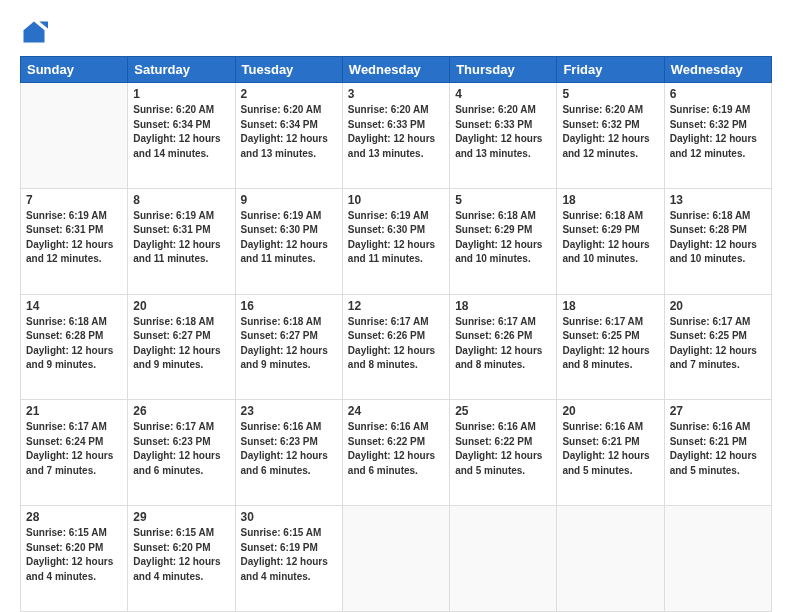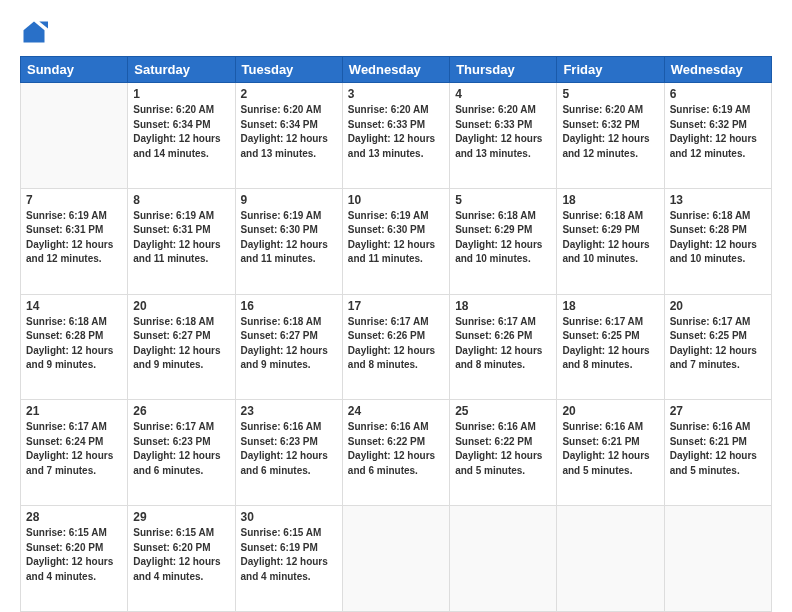--- a/index.html
+++ b/index.html
@@ -247,21 +247,21 @@
 and 9 minutes.</div>
           </td>
           <td>
             <span class="day-num">16</span>
             <div class="day-info" style="white-space: pre-line;">Sunrise: 6:18 AM
 Sunset: 6:27 PM
 Daylight: 12 hours
 and 9 minutes.</div>
           </td>
           <td>
-            <span class="day-num">17</span>
+            <span class="day-num">12</span>
             <div class="day-info" style="white-space: pre-line;">Sunrise: 6:17 AM
 Sunset: 6:26 PM
 Daylight: 12 hours
 and 8 minutes.</div>
           </td>
           <td>
             <span class="day-num">18</span>
             <div class="day-info" style="white-space: pre-line;">Sunrise: 6:17 AM
 Sunset: 6:26 PM
 Daylight: 12 hours

